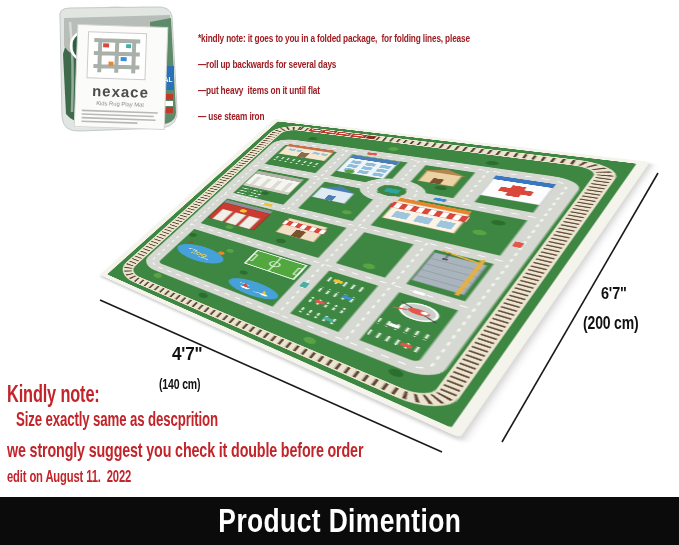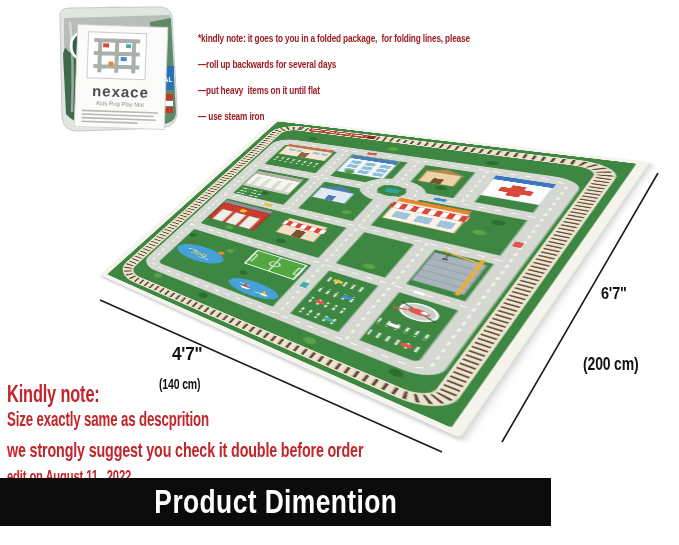--- a/index.html
+++ b/index.html
@@ -23,32 +23,32 @@
 
   
   .cond{display:block; transform-origin:0 0; white-space:pre;}
   .top-note{position:absolute; left:198px; top:25px; color:var(--note-red);
             font-weight:bold; font-size:11px; line-height:26px; letter-spacing:-0.2px;}
   .top-note .cond{transform:scaleX(0.75);}
 
   .bnote{position:absolute; color:var(--accent-red); font-weight:bold; letter-spacing:-0.2px;}
   .bnote .cond{transform:scaleX(0.68);}
   #bn-head{left:7px; top:380px; font-size:24px;}
-  #bn-l1{left:7px; top:408px; font-size:19.5px;}
+  #bn-l1{left:16px; top:408px; font-size:19.5px;}
   #bn-l2{left:7px; top:438px; font-size:21px;}
   #bn-l3{left:7px; top:467px; font-size:16.5px;}
 
   .dim-label{position:absolute; color:#111; font-weight:bold; letter-spacing:-0.2px;}
   .dim-label .cond{white-space:nowrap;}
   #dimw-ft{left:172px; top:343px; font-size:19px;} #dimw-ft .cond{transform:scaleX(0.9);}
   #dimw-cm{left:159px; top:376px; font-size:14px;} #dimw-cm .cond{transform:scaleX(0.75);}
   #diml-ft{left:601px; top:284px; font-size:17px;} #diml-ft .cond{transform:scaleX(0.85);}
-  #diml-cm{left:583px; top:313px; font-size:17.5px;margin-top:41px;} #diml-cm .cond{transform:scaleX(0.8);}
-
-  .footer{position:absolute; left:0; top:478px; width:551px; height:48px;
+  #diml-cm{left:583px; top:313px; font-size:17.5px;} #diml-cm .cond{transform:scaleX(0.8);}
+
+  .footer{position:absolute; left:0; top:497px; width:679px; height:48px;
           background:var(--footer-bg); display:flex; align-items:center; justify-content:center;}
   .footer span{color:var(--footer-text); font-weight:bold; font-size:33px;
                transform:scaleX(0.8); letter-spacing:0.5px; white-space:nowrap;}
 </style>
 </head>
 <body>
 
 <div class="stage">
 
   <svg class="package" viewBox="0 0 160 136">

